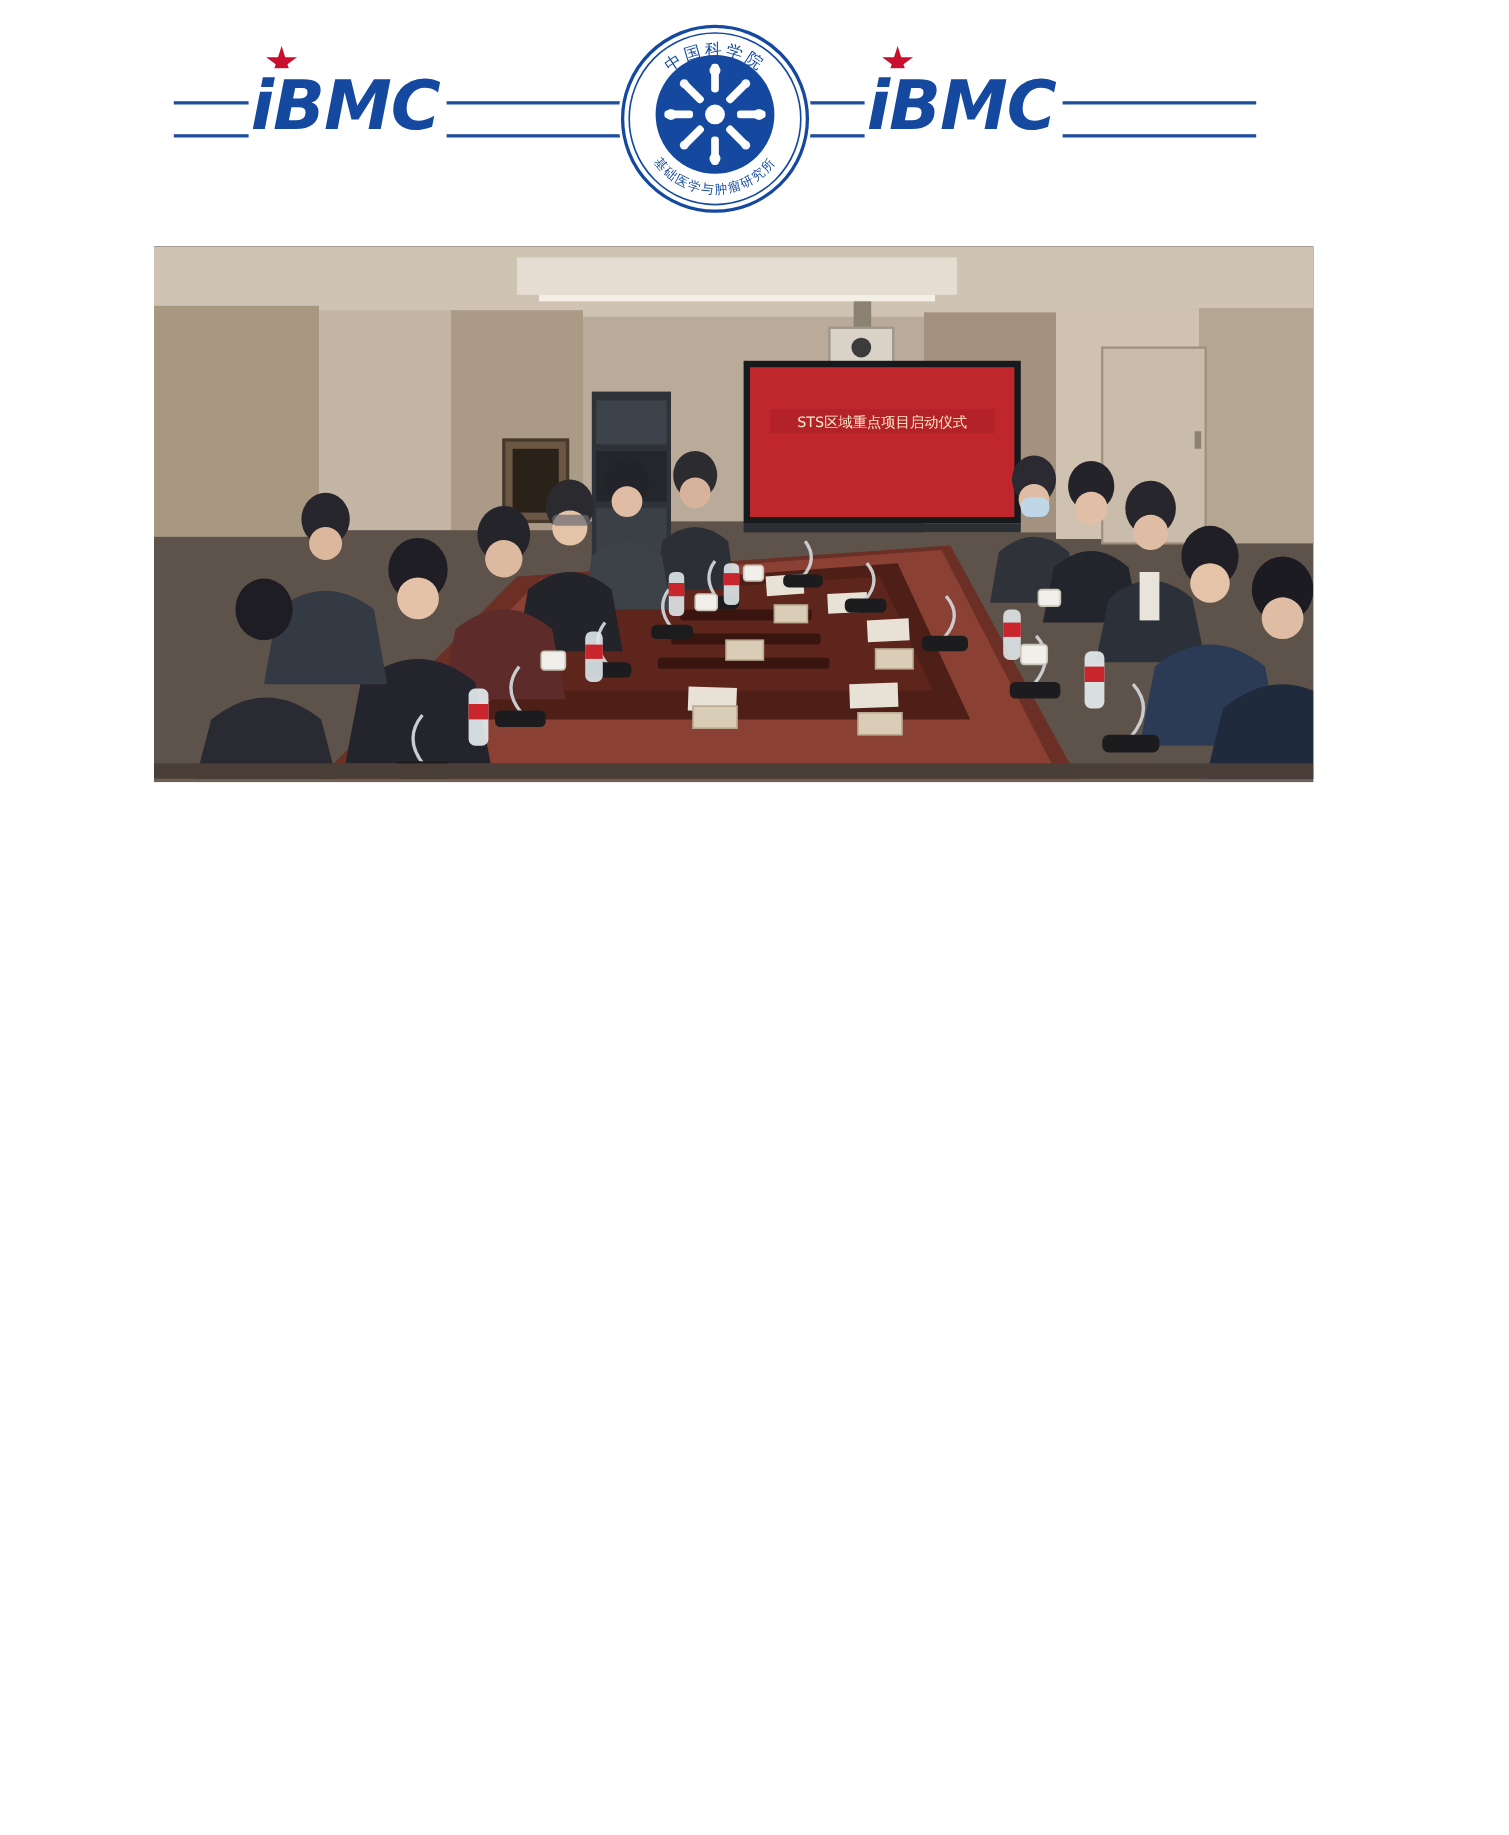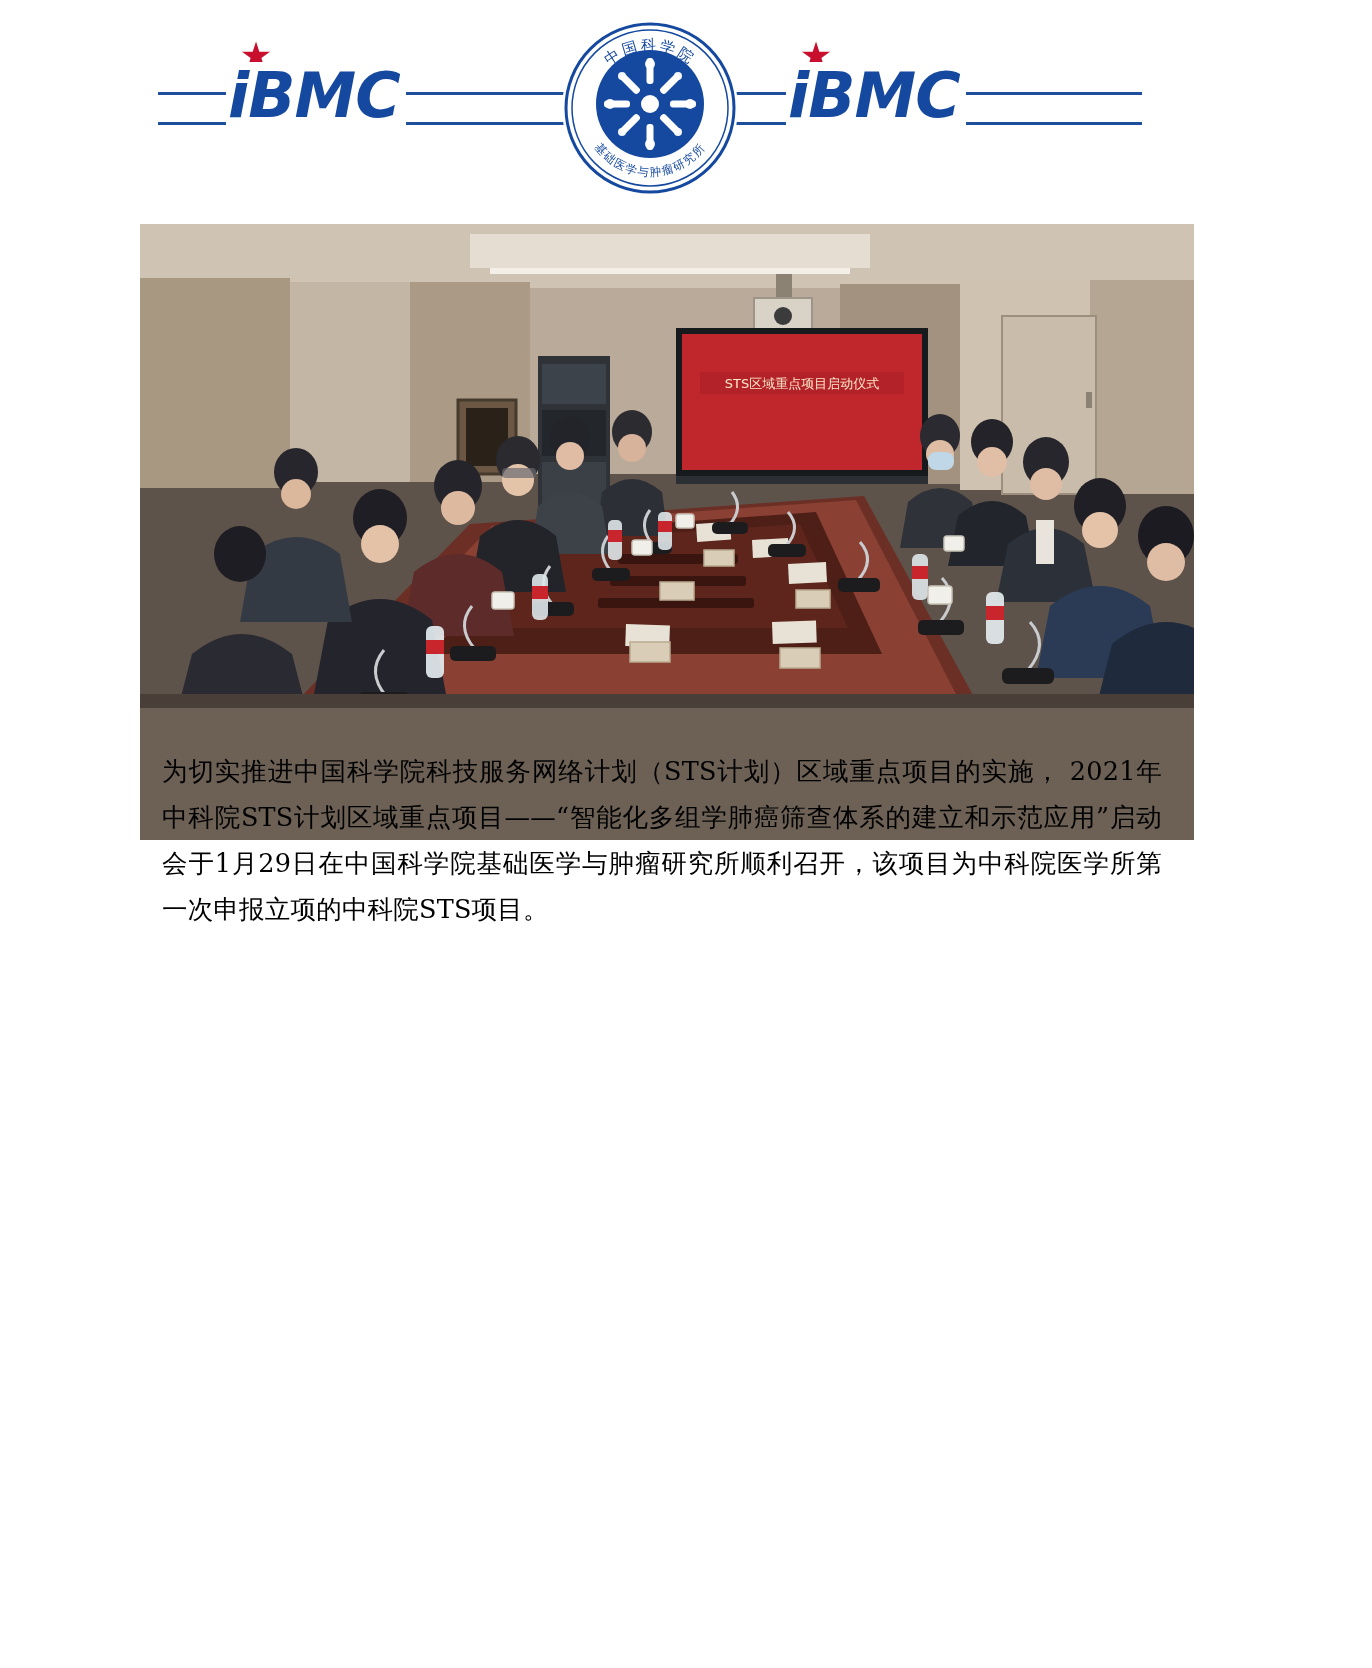--- a/index.html
+++ b/index.html
@@ -79,21 +79,21 @@
     border-radius: 50%;
   }
   .seal svg { display: block; }
 
   
   .photo-wrap {
     position: absolute;
     left: 140px;
     top: 224px;
     width: 1054px;
-    height: 616px;
+    height: 487px;
     overflow: hidden;
     background: #6d6156;
   }
   .photo { position: absolute; inset: 0; }
 
   
   .article {
     position: absolute;
     left: 162px;
     top: 748px;
@@ -344,14 +344,13 @@
 
     <polygon points="886,612 956,586 984,620 914,648" fill="#2f5f9e"></polygon>
 
     <ellipse cx="836" cy="650" rx="34" ry="22" fill="#8f8c86"></ellipse>
 
     <rect x="0" y="470" width="1054" height="14" fill="#4a3f38"></rect>
   </svg>
 </div>
 
 <div class="article">
-  <p class="para">为切实推进中国科学院科技服务网络计划（STS计划）区域重点项目的实施， 2021年中科院STS计划区域重点项目——“智能化多组学肺癌筛查体系的建立和示范应用”启动会于1月29日在中国科学院基础医学与肿瘤研究所顺利召开，该项目为中科院医学所第一次申报立项的中科院STS项目。</p>
 </div>
 
 </body></html>

